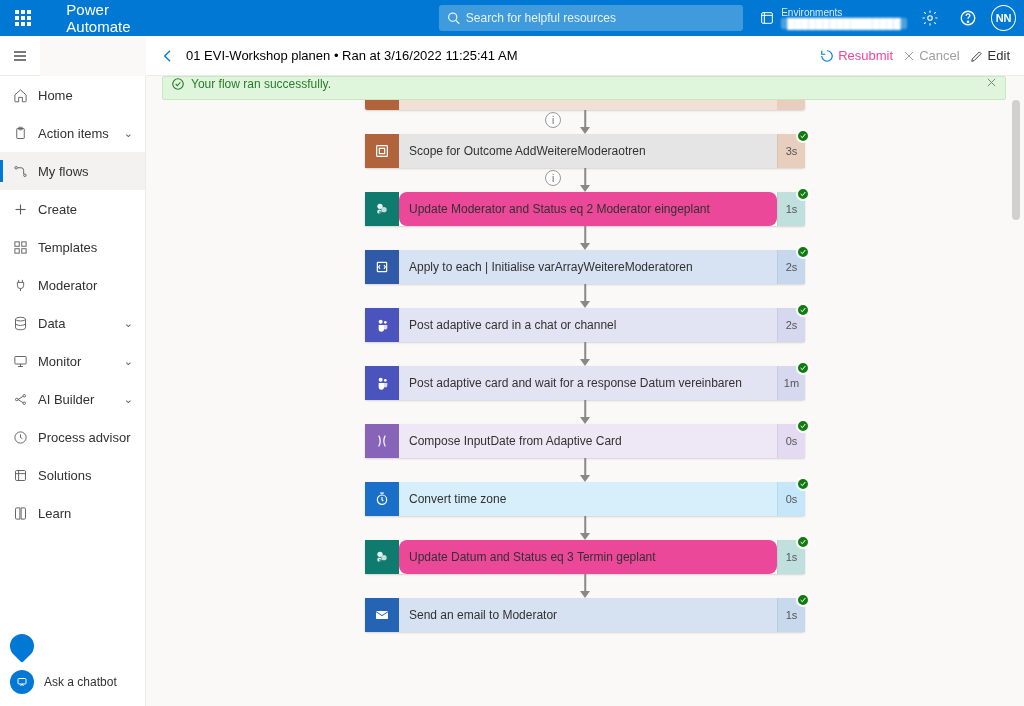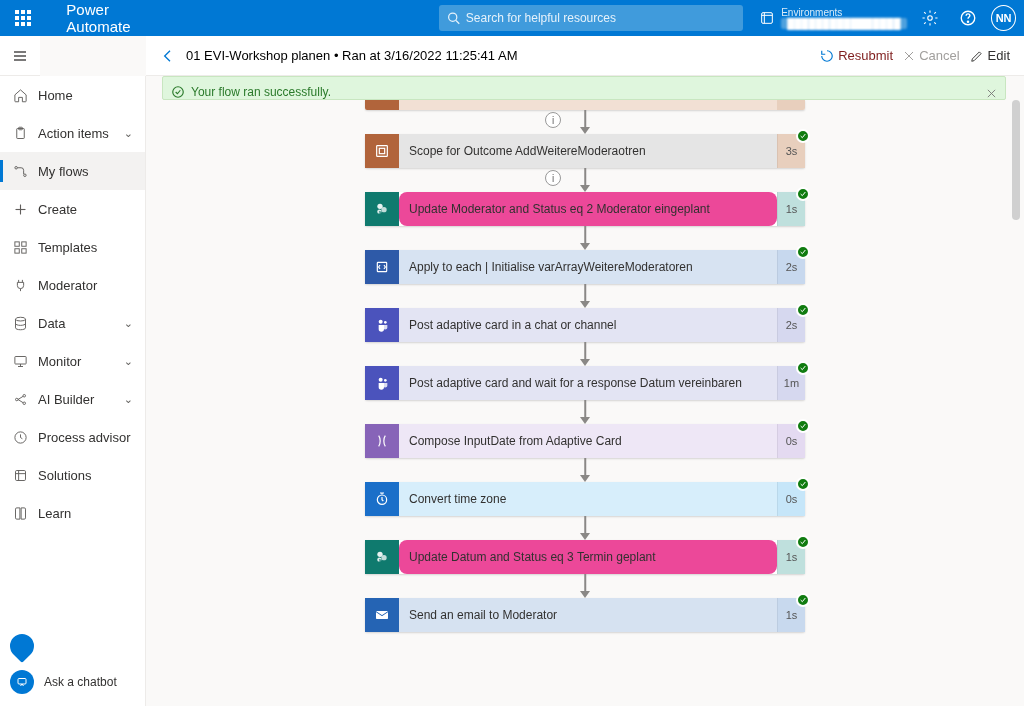--- a/index.html
+++ b/index.html
@@ -53,21 +53,21 @@
 
   
   .page-header{
     height:40px; background:#fff; border-bottom:1px solid #edebe9;
     display:flex; align-items:center; padding:0 14px; gap:10px;
     position:absolute; left:146px; right:0; top:36px;
   }
   .page-header .title{font-size:13px; color:#000000;text-align:center;}
   .ph-spacer{flex:1;}
   .ph-action{display:flex;align-items:center;gap:4px;font-size:13px;cursor:pointer;color:#323130;}
-  .ph-action.blue{color:#7f1d1d;}
+  .ph-action.blue{color:#ec4899;}
   .ph-action.disabled{color:#a19f9d;cursor:default;}
 
   
   .hamburger{
     position:absolute; top:36px; left:0; width:40px; height:40px;
     display:flex;align-items:center;justify-content:center;
     border-bottom:1px solid #edebe9; background:#fff;cursor:pointer;
   }
   .left-nav{
     position:absolute; top:76px; left:0; bottom:0; width:146px;
@@ -94,21 +94,21 @@
   }
   .chat-circle{
     width:24px;height:24px;background:#0078d4;border-radius:50%;
     display:flex;align-items:center;justify-content:center;color:#fff;font-size:12px;
   }
 
   
   .success-banner{
     position:absolute; top:76px; left:162px; right:18px; height:24px;
     background:#dff6dd; border:1px solid #c8e6c0; border-radius:2px;
-    display:flex; align-items:flex-end; padding:0 8px; gap:6px;
+    display:flex; align-items:flex-start; padding:0 8px; gap:6px;
     color:#2b7a2b; font-size:12px;
   }
   .success-banner .close-x{margin-left:auto;color:#777;cursor:pointer;}
 
   
   .canvas{
     position:absolute; top:100px; left:146px; right:0; bottom:0;
     overflow:auto; padding:0 0 20px 0;
     display:flex; flex-direction:column; align-items:center;
   }

